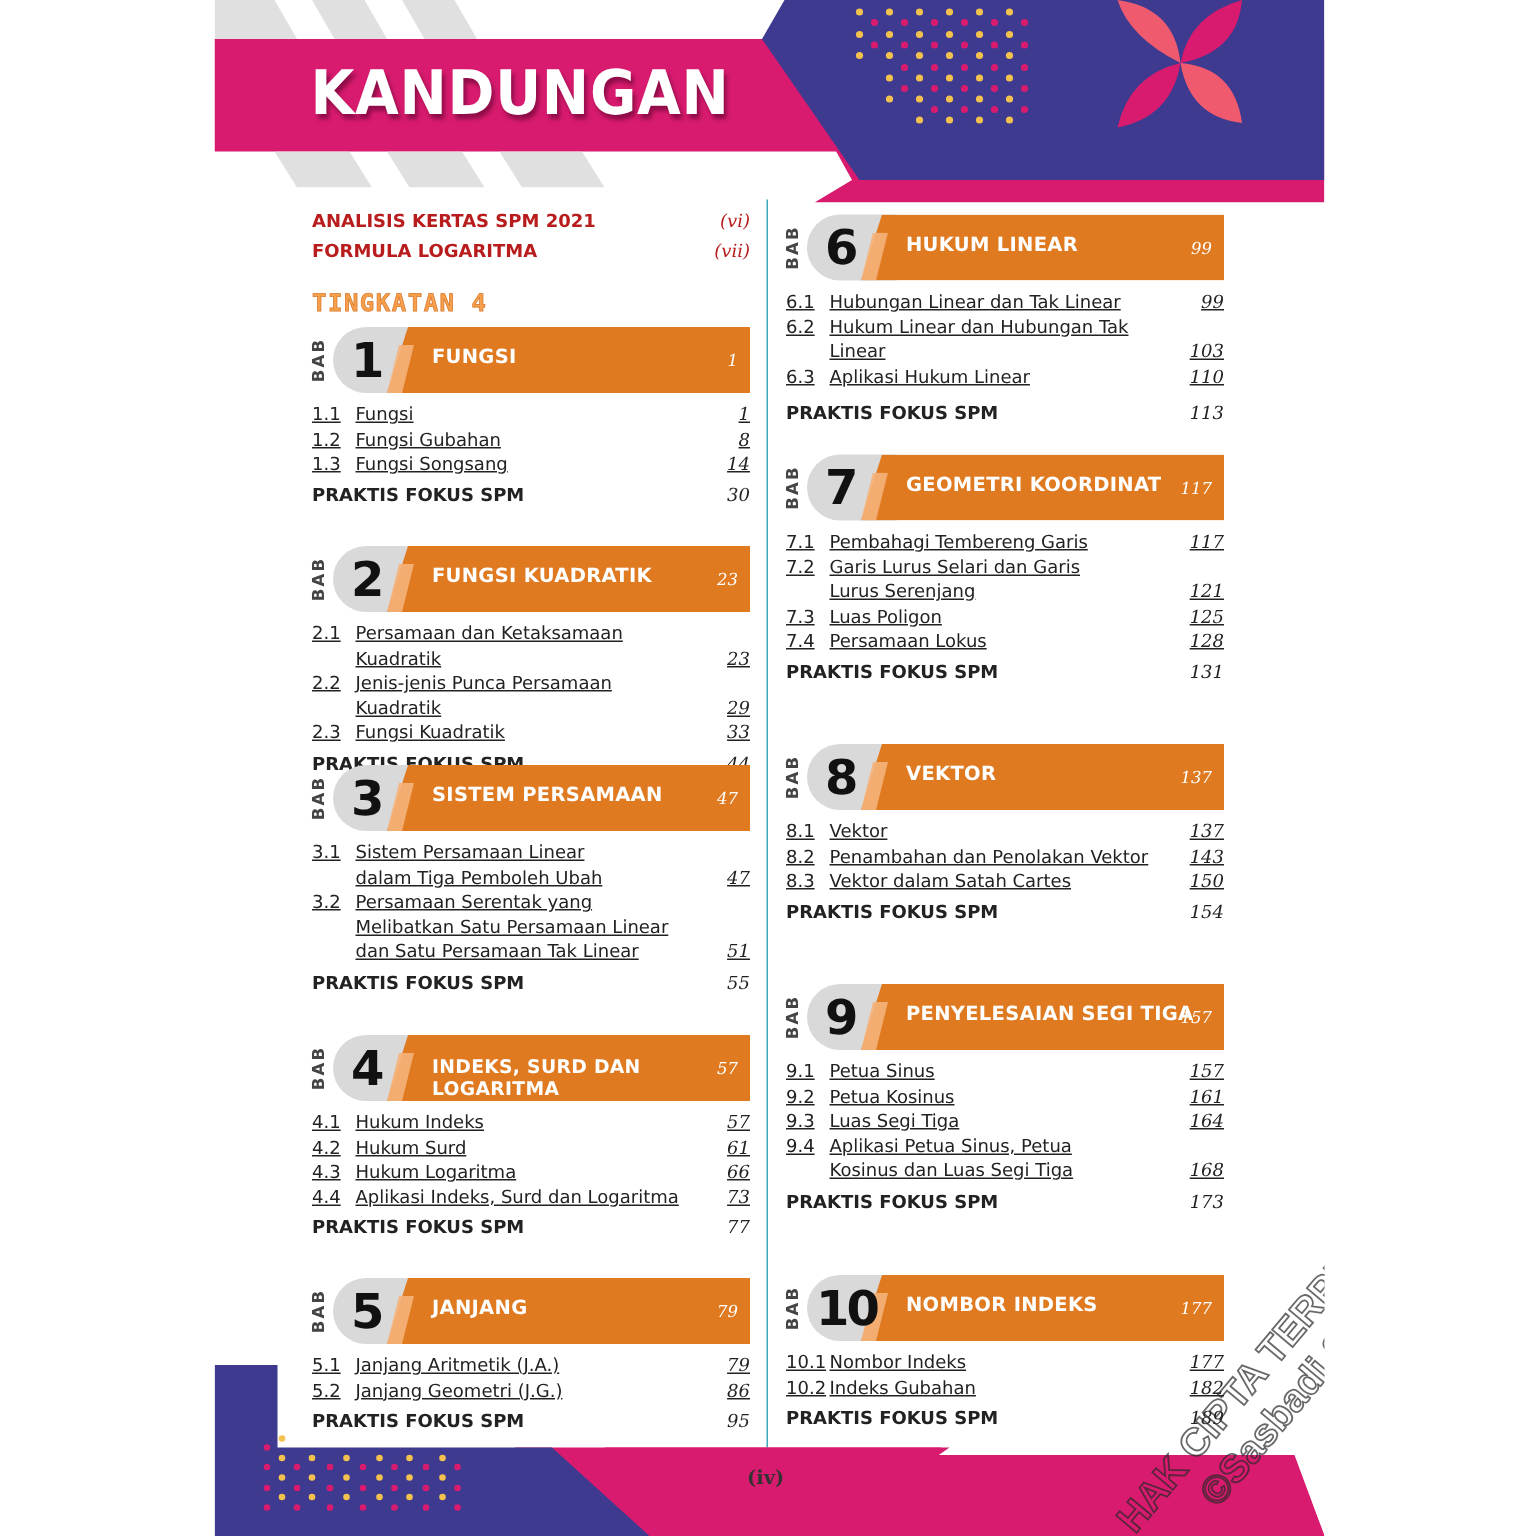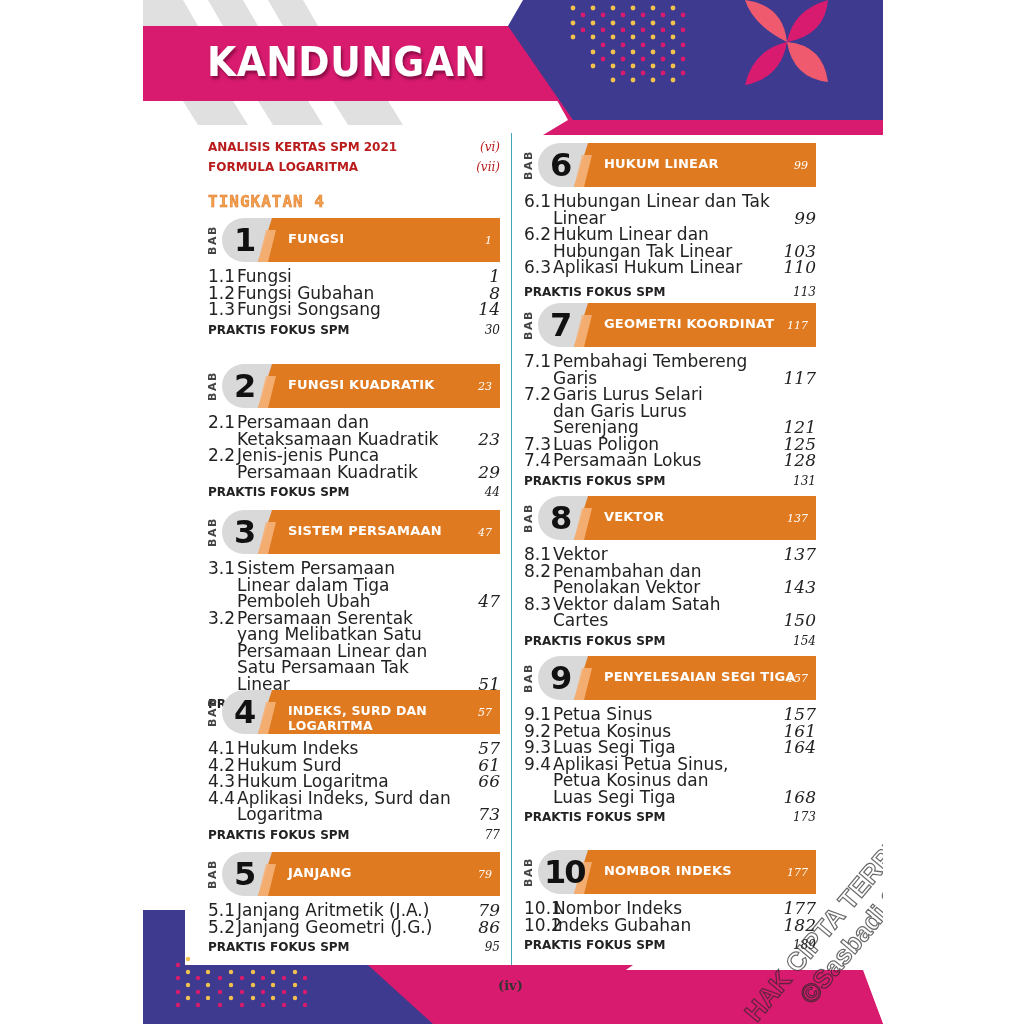--- a/index.html
+++ b/index.html
@@ -28,21 +28,21 @@
   .bab { position:absolute; left:-2px; top:2px; width:14px; height:40px; }
   .bab span { position:absolute; left:0; top:0; transform-origin:0 0; transform:rotate(-90deg) translate(-40px, 0); font-size:11px; font-weight:bold; color:#444; letter-spacing:1.5px; width:40px; text-align:center; }
   .grey-tab { position:absolute; left:14px; top:0; width:60px; height:44px; background:#d9d9d9; border-radius:22px 0 0 22px; }
   .orange-bar { position:absolute; left:50px; top:0; right:0; height:44px; background:#e07a20; clip-path:polygon(14px 0,100% 0,100% 100%,0 100%); }
   .slash-light { position:absolute; left:50px; top:12px; width:18px; height:32px; background:#f5b37a; clip-path:polygon(8px 0,100% 0,10px 100%,0 100%); opacity:0.9; }
   .ch-num { position:absolute; left:26px; top:3px; font-size:32px; font-weight:bold; color:#111; font-family:"DejaVu Sans", sans-serif; }
   .ch-num.wide { left:20px; letter-spacing:-2px; }
   .ch-title { position:absolute; left:80px; top:13px; font-size:13px; font-weight:bold; color:#fff; letter-spacing:0.2px; }
   .ch-page { position:absolute; right:8px; top:16px; font-size:11px; color:#fff; font-style:italic; font-family:"DejaVu Serif", serif; }
 
-  .sub { position:relative; display:flex; font-size:17px; color:#222; line-height:16.5px; }
+  .sub { position:relative; display:flex; font-size:12px; color:#222; line-height:16.5px;text-decoration:underline; }
   .sub .no { width:29px; flex:none; }
   .sub .txt { flex:1; }
   .sub .pg { width:40px; text-align:right; font-style:italic; font-family:"DejaVu Serif", serif; align-self:flex-end; }
   .praktis { position:relative; display:flex; justify-content:space-between; font-size:12px; font-weight:bold; color:#222; margin-top:5px;gap:10px; }
   .praktis .pg { font-weight:normal; font-style:italic; font-family:"DejaVu Serif", serif; }
 
   
   .deco-bottom { position:absolute; left:0; top:905px; width:740px; height:119px; }
   .folio { position:absolute; left:355px; top:978px; font-size:13px; font-weight:bold; color:#333; font-family:"DejaVu Serif", serif; }
 
@@ -205,20 +205,25 @@
       <div class="sub">
           <span class="no">2.1</span>
           <span class="txt">Persamaan dan Ketaksamaan Kuadratik</span>
           <span class="pg">23</span>
         </div>
       <div class="sub">
           <span class="no">2.2</span>
           <span class="txt">Jenis-jenis Punca Persamaan Kuadratik</span>
           <span class="pg">29</span>
         </div>
+      <div class="sub">
+          <span class="no">2.3</span>
+          <span class="txt">Fungsi Kuadratik</span>
+          <span class="pg">33</span>
+        </div>
       <div class="praktis">
           <span>PRAKTIS FOKUS SPM</span>
           <span class="pg">44</span>
         </div>
     </div>
 
     <div class="chapter" style="top:510px;">
       <div class="ch-head">
         <div class="bab">
             <span>BAB</span>

